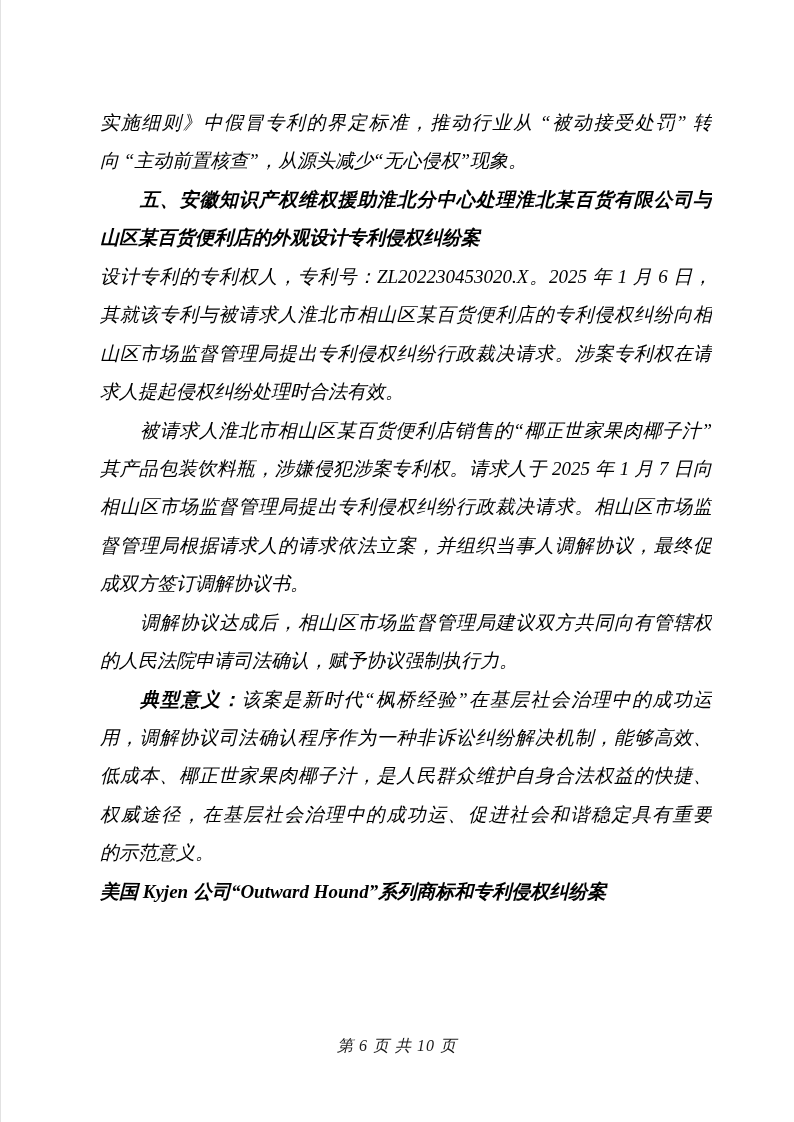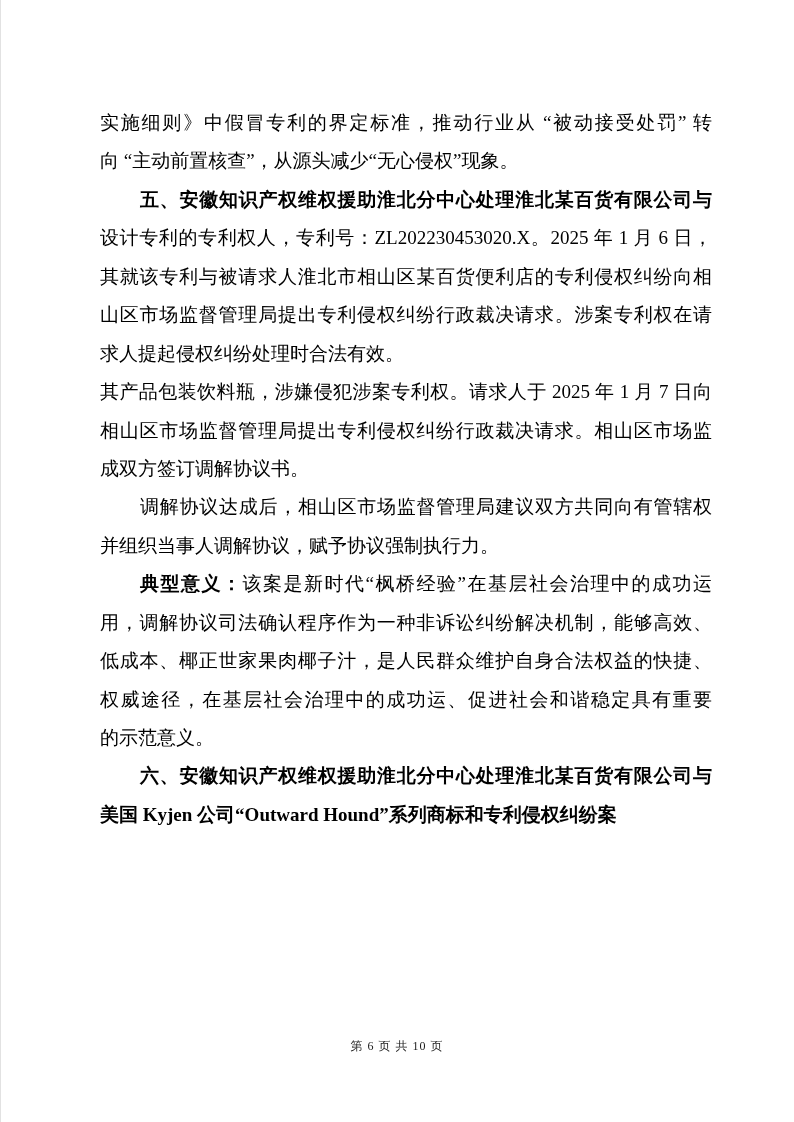--- a/index.html
+++ b/index.html
@@ -1,15 +1,15 @@
 <!DOCTYPE html>
 <html><head>
 <meta charset="utf-8">
 <style>
-  * { box-sizing: border-box; }
+  * { box-sizing: border-box; font-style: italic; }
   html, body { margin: 0; padding: 0; }
   body {
     width: 794px;
     height: 1122px;
     background: #ffffff;
     position: relative;
     overflow: hidden;
     font-family: "Liberation Serif", "DejaVu Serif", serif;
     color: #000000;
   }
@@ -42,48 +42,50 @@
   .line.indent {
     text-indent: 40px;
   }
   .b { font-weight: bold; }
   .footer {
     position: absolute;
     left: 0;
     top: 1036px;
     width: 100%;
     text-align: center;
-    font-size: 12px;
+    font-size: 16px;
     line-height: 20px;
     color: #1a1a1a;
     letter-spacing: 1px;
   }
 </style>
 </head>
 <body>
 
 <div class="page-edge"></div>
 
 <div class="doc-text" id="doc-body">
     <div class="line"><span class="n">实施细则》中假冒专利的界定标准，推动行业从 “被动接受处罚” 转</span></div>
     <div class="line pend"><span class="n">向 “主动前置核查”，从源头减少“无心侵权”现象。</span></div>
     <div class="line indent"><span class="b">五、安徽知识产权维权援助淮北分中心处理淮北某百货有限公司与</span></div>
+    <div class="line pend"><span class="b">山区某百货便利店的外观设计专利侵权纠纷案</span></div>
     <div class="line"><span class="n">设计专利的专利权人，专利号：ZL202230453020.X。2025 年 1 月 6 日，</span></div>
     <div class="line"><span class="n">其就该专利与被请求人淮北市相山区某百货便利店的专利侵权纠纷向相</span></div>
     <div class="line"><span class="n">山区市场监督管理局提出专利侵权纠纷行政裁决请求。涉案专利权在请</span></div>
     <div class="line pend"><span class="n">求人提起侵权纠纷处理时合法有效。</span></div>
+    <div class="line indent"><span class="n">被请求人淮北市相山区某百货便利店销售的“椰正世家果肉椰子汁”</span></div>
     <div class="line"><span class="n">其产品包装饮料瓶，涉嫌侵犯涉案专利权。请求人于 2025 年 1 月 7 日向</span></div>
     <div class="line"><span class="n">相山区市场监督管理局提出专利侵权纠纷行政裁决请求。相山区市场监</span></div>
+    <div class="line"><span class="n">督管理局根据请求人的请求依法立案，并组织当事人调解协议，最终促</span></div>
     <div class="line pend"><span class="n">成双方签订调解协议书。</span></div>
     <div class="line indent"><span class="n">调解协议达成后，相山区市场监督管理局建议双方共同向有管辖权</span></div>
-    <div class="line pend"><span class="n">并组织当事人调解协议，赋予协议强制执行力。</span></div>
+    <div class="line pend"><span class="n">的人民法院申请司法确认，赋予协议强制执行力。</span></div>
     <div class="line indent"><span class="b">典型意义：</span><span class="n">该案是新时代“枫桥经验”在基层社会治理中的成功运</span></div>
     <div class="line"><span class="n">用，调解协议司法确认程序作为一种非诉讼纠纷解决机制，能够高效、</span></div>
     <div class="line"><span class="n">低成本、椰正世家果肉椰子汁，是人民群众维护自身合法权益的快捷、</span></div>
     <div class="line"><span class="n">权威途径，在基层社会治理中的成功运、促进社会和谐稳定具有重要</span></div>
     <div class="line pend"><span class="n">的示范意义。</span></div>
-    <div class="line indent"><span class="b">六、安徽知识产权维权援助淮北分中心处理淮北某百货有限公司与</span></div>
     <div class="line pend"><span class="b">美国 Kyjen 公司“Outward Hound”系列商标和专利侵权纠纷案</span></div>
   </div>
 
 <div class="footer">
   <span>第 6 页 共 10 页</span>
 </div>
 
 </body></html>

